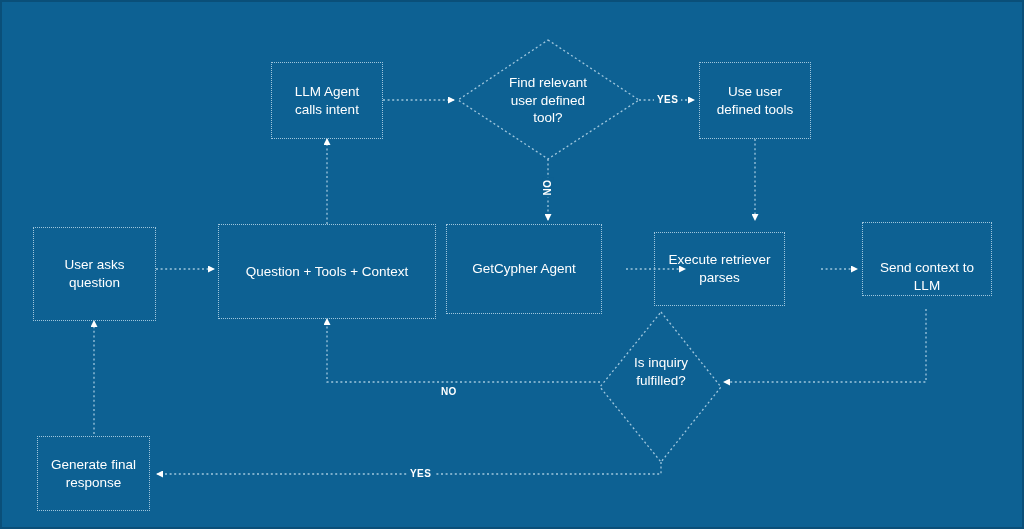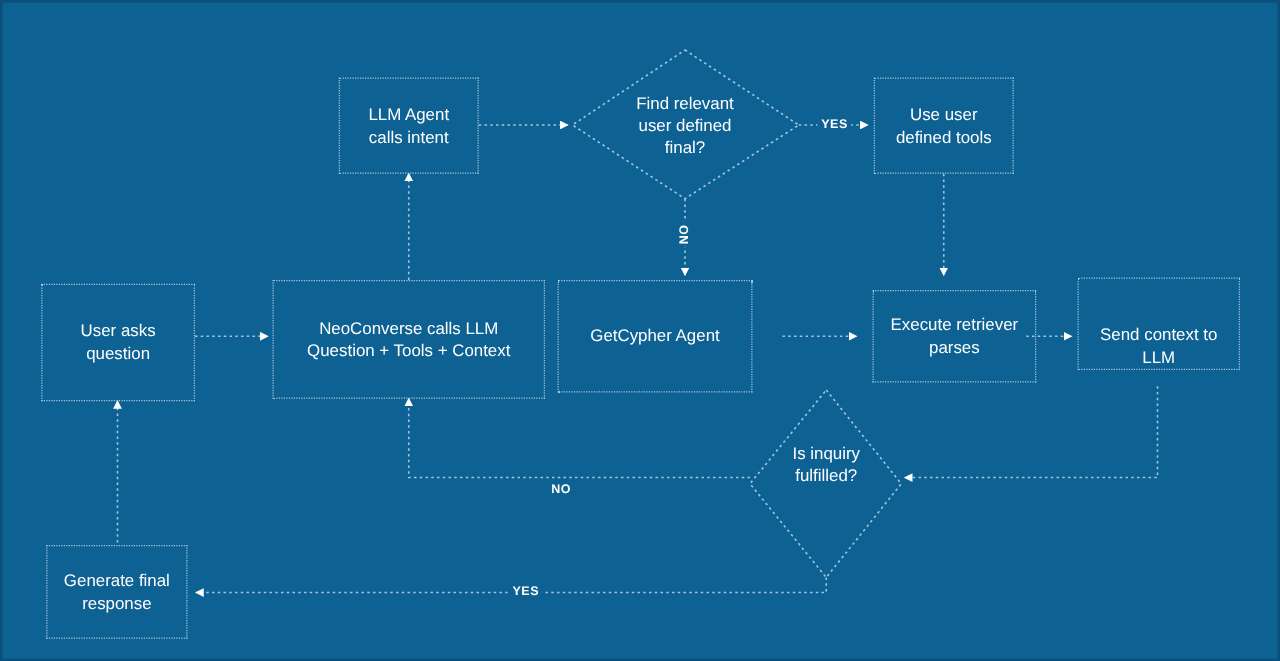--- a/index.html
+++ b/index.html
@@ -108,52 +108,51 @@
     <div>
       <div>LLM Agent</div>
       <div>calls intent</div>
     </div>
   </div>
 
   <div class="node diamond-label" style="left:476px; top:60px; width:140px; height:77px;align-items:center;">
     <div>
       <div>Find relevant</div>
       <div>user defined</div>
-      <div>final?</div>
+      <div>tool?</div>
     </div>
   </div>
 
   <div class="node box" style="left:31px; top:225px; width:123px; height:94px;">
     <div>
       <div>User asks</div>
       <div>question</div>
     </div>
   </div>
 
   <div class="node box" style="left:697px; top:60px; width:112px; height:77px;">
     <div>
       <div>Use user</div>
       <div>defined tools</div>
     </div>
   </div>
 
   <div class="node box" style="left:216px; top:222px; width:218px; height:95px;">
     <div>
-      <div>NeoConverse calls LLM</div>
       <div>Question + Tools + Context</div>
     </div>
   </div>
 
   <div class="node box" style="left:444px; top:222px; width:156px; height:90px;">
     <div>
       <div>GetCypher Agent</div>
     </div>
   </div>
 
-  <div class="node box" style="left:696px; top:230px; width:131px; height:74px;">
+  <div class="node box" style="left:652px; top:230px; width:131px; height:74px;">
     <div>
       <div>Execute retriever</div>
       <div>parses</div>
     </div>
   </div>
 
   <div class="node box" style="left:860px; top:220px; width:130px; height:74px;align-items:flex-end;">
     <div>
       <div>Send context to</div>
       <div>LLM</div>

